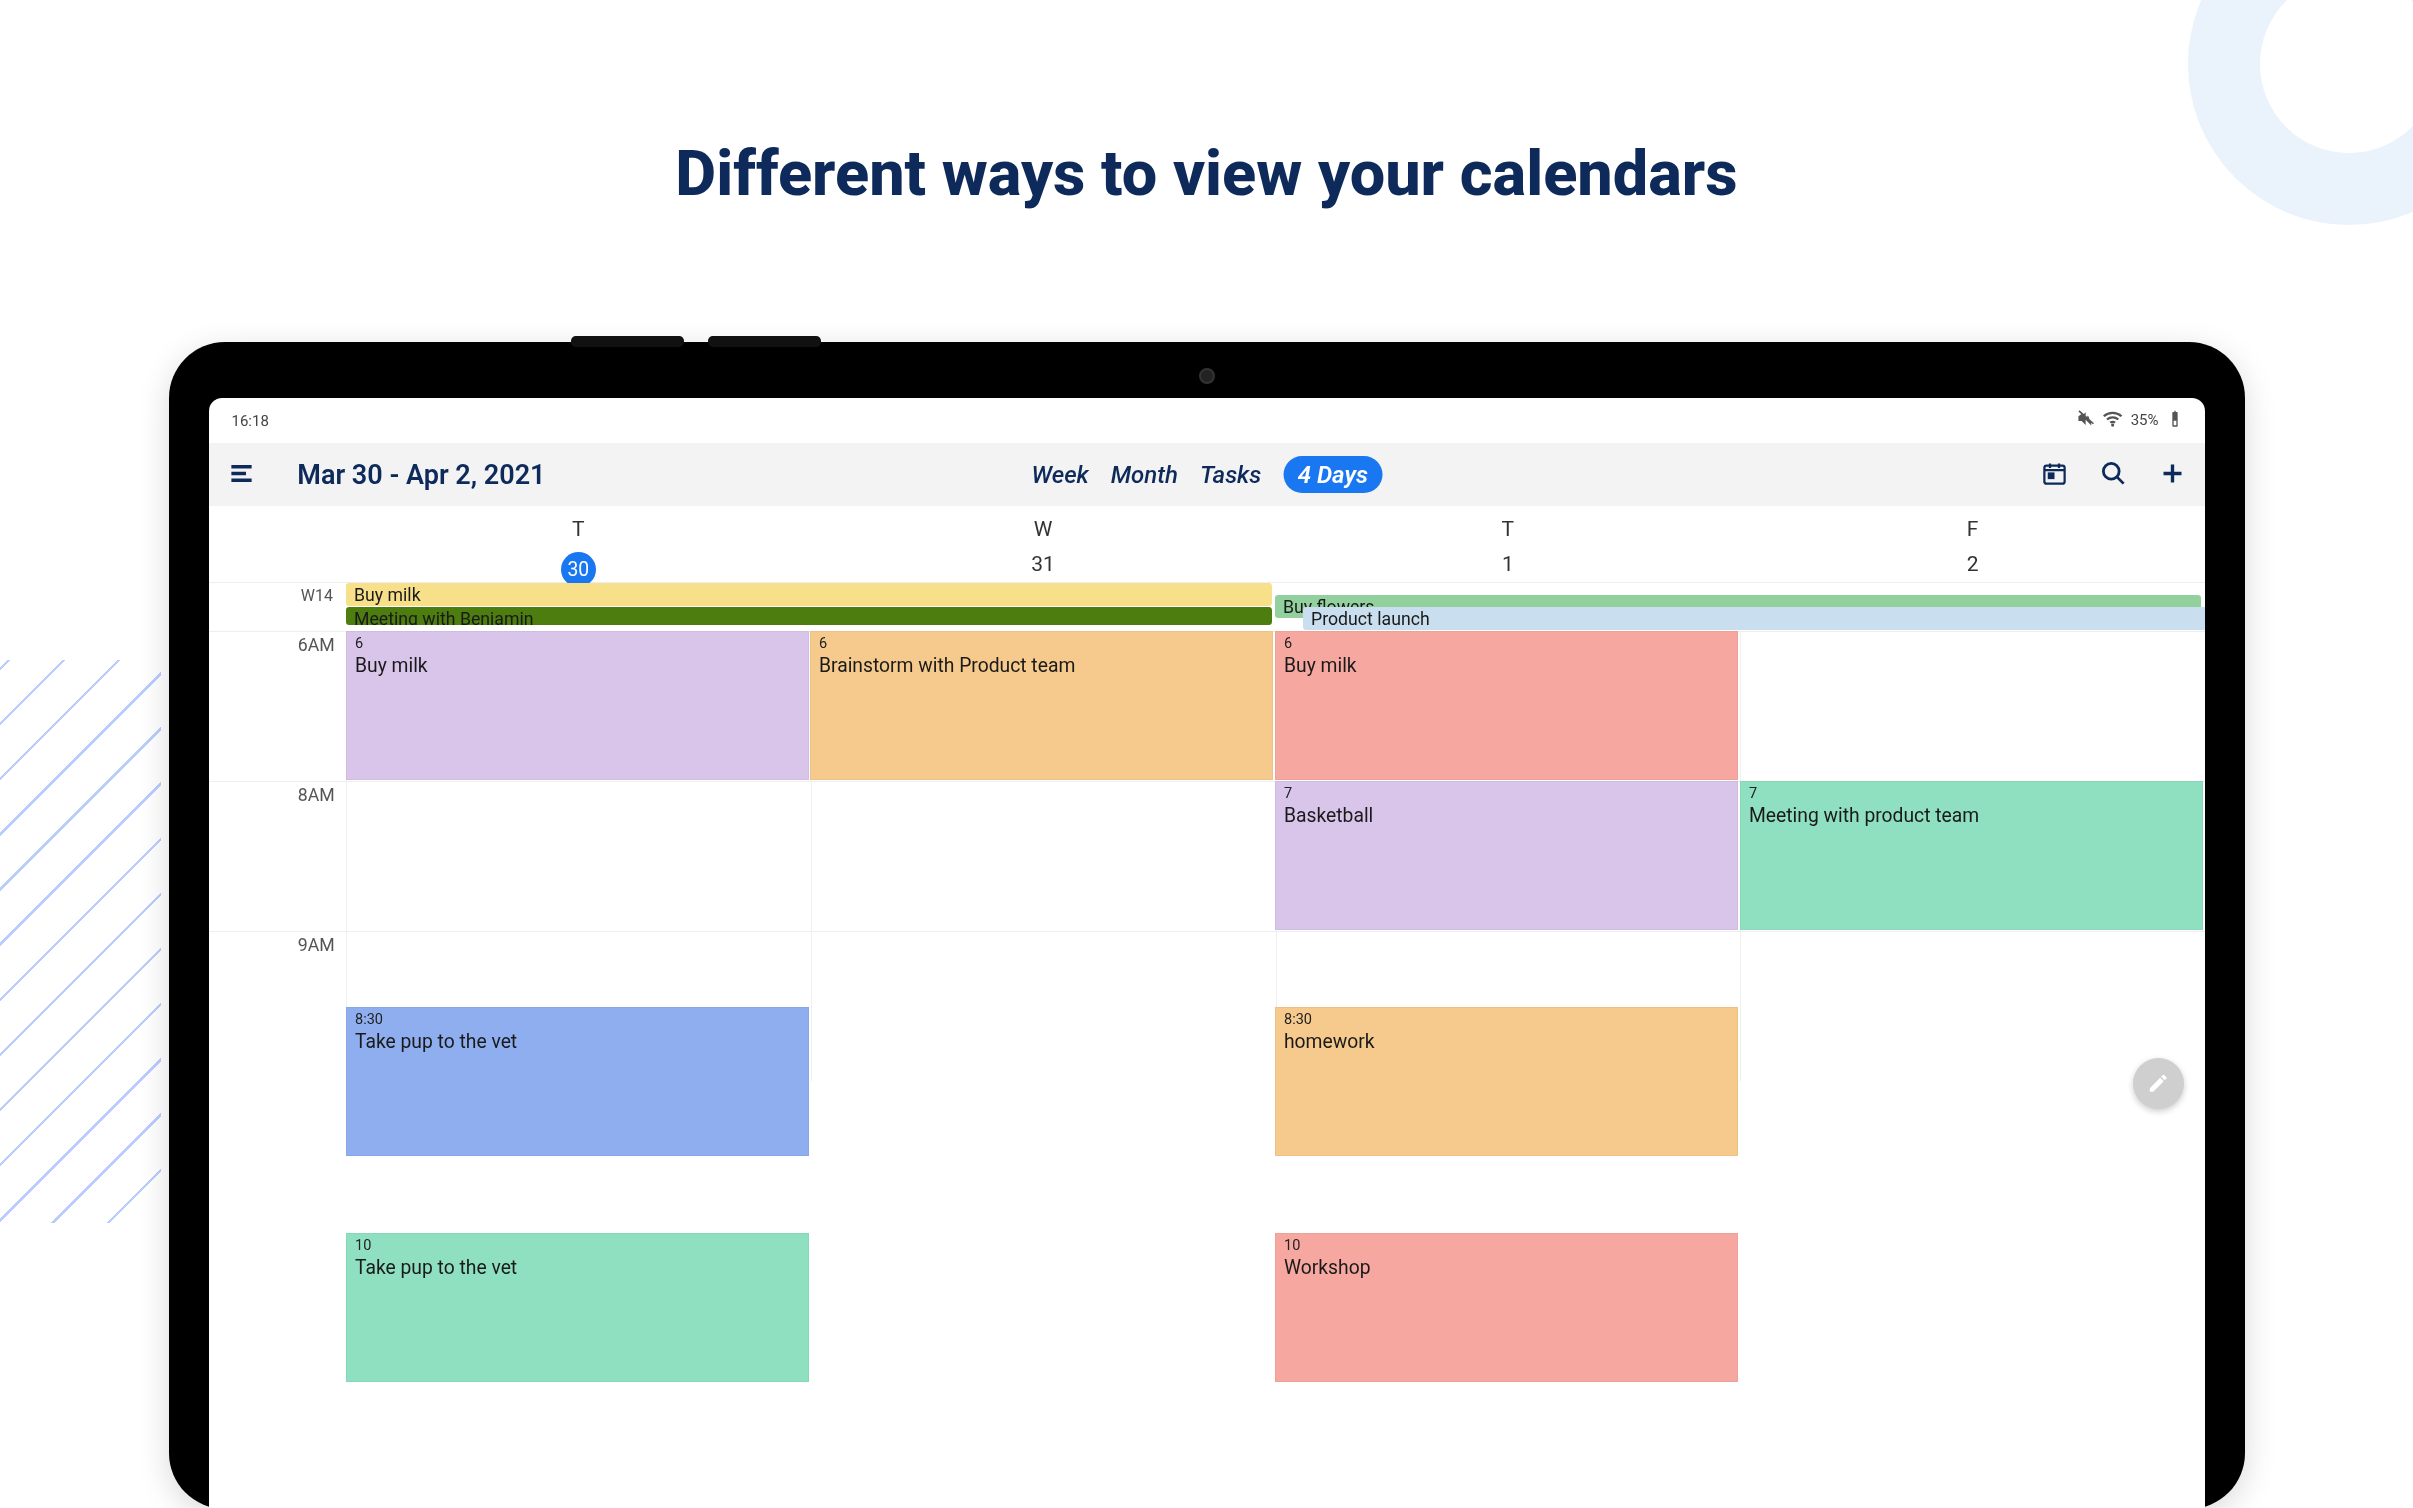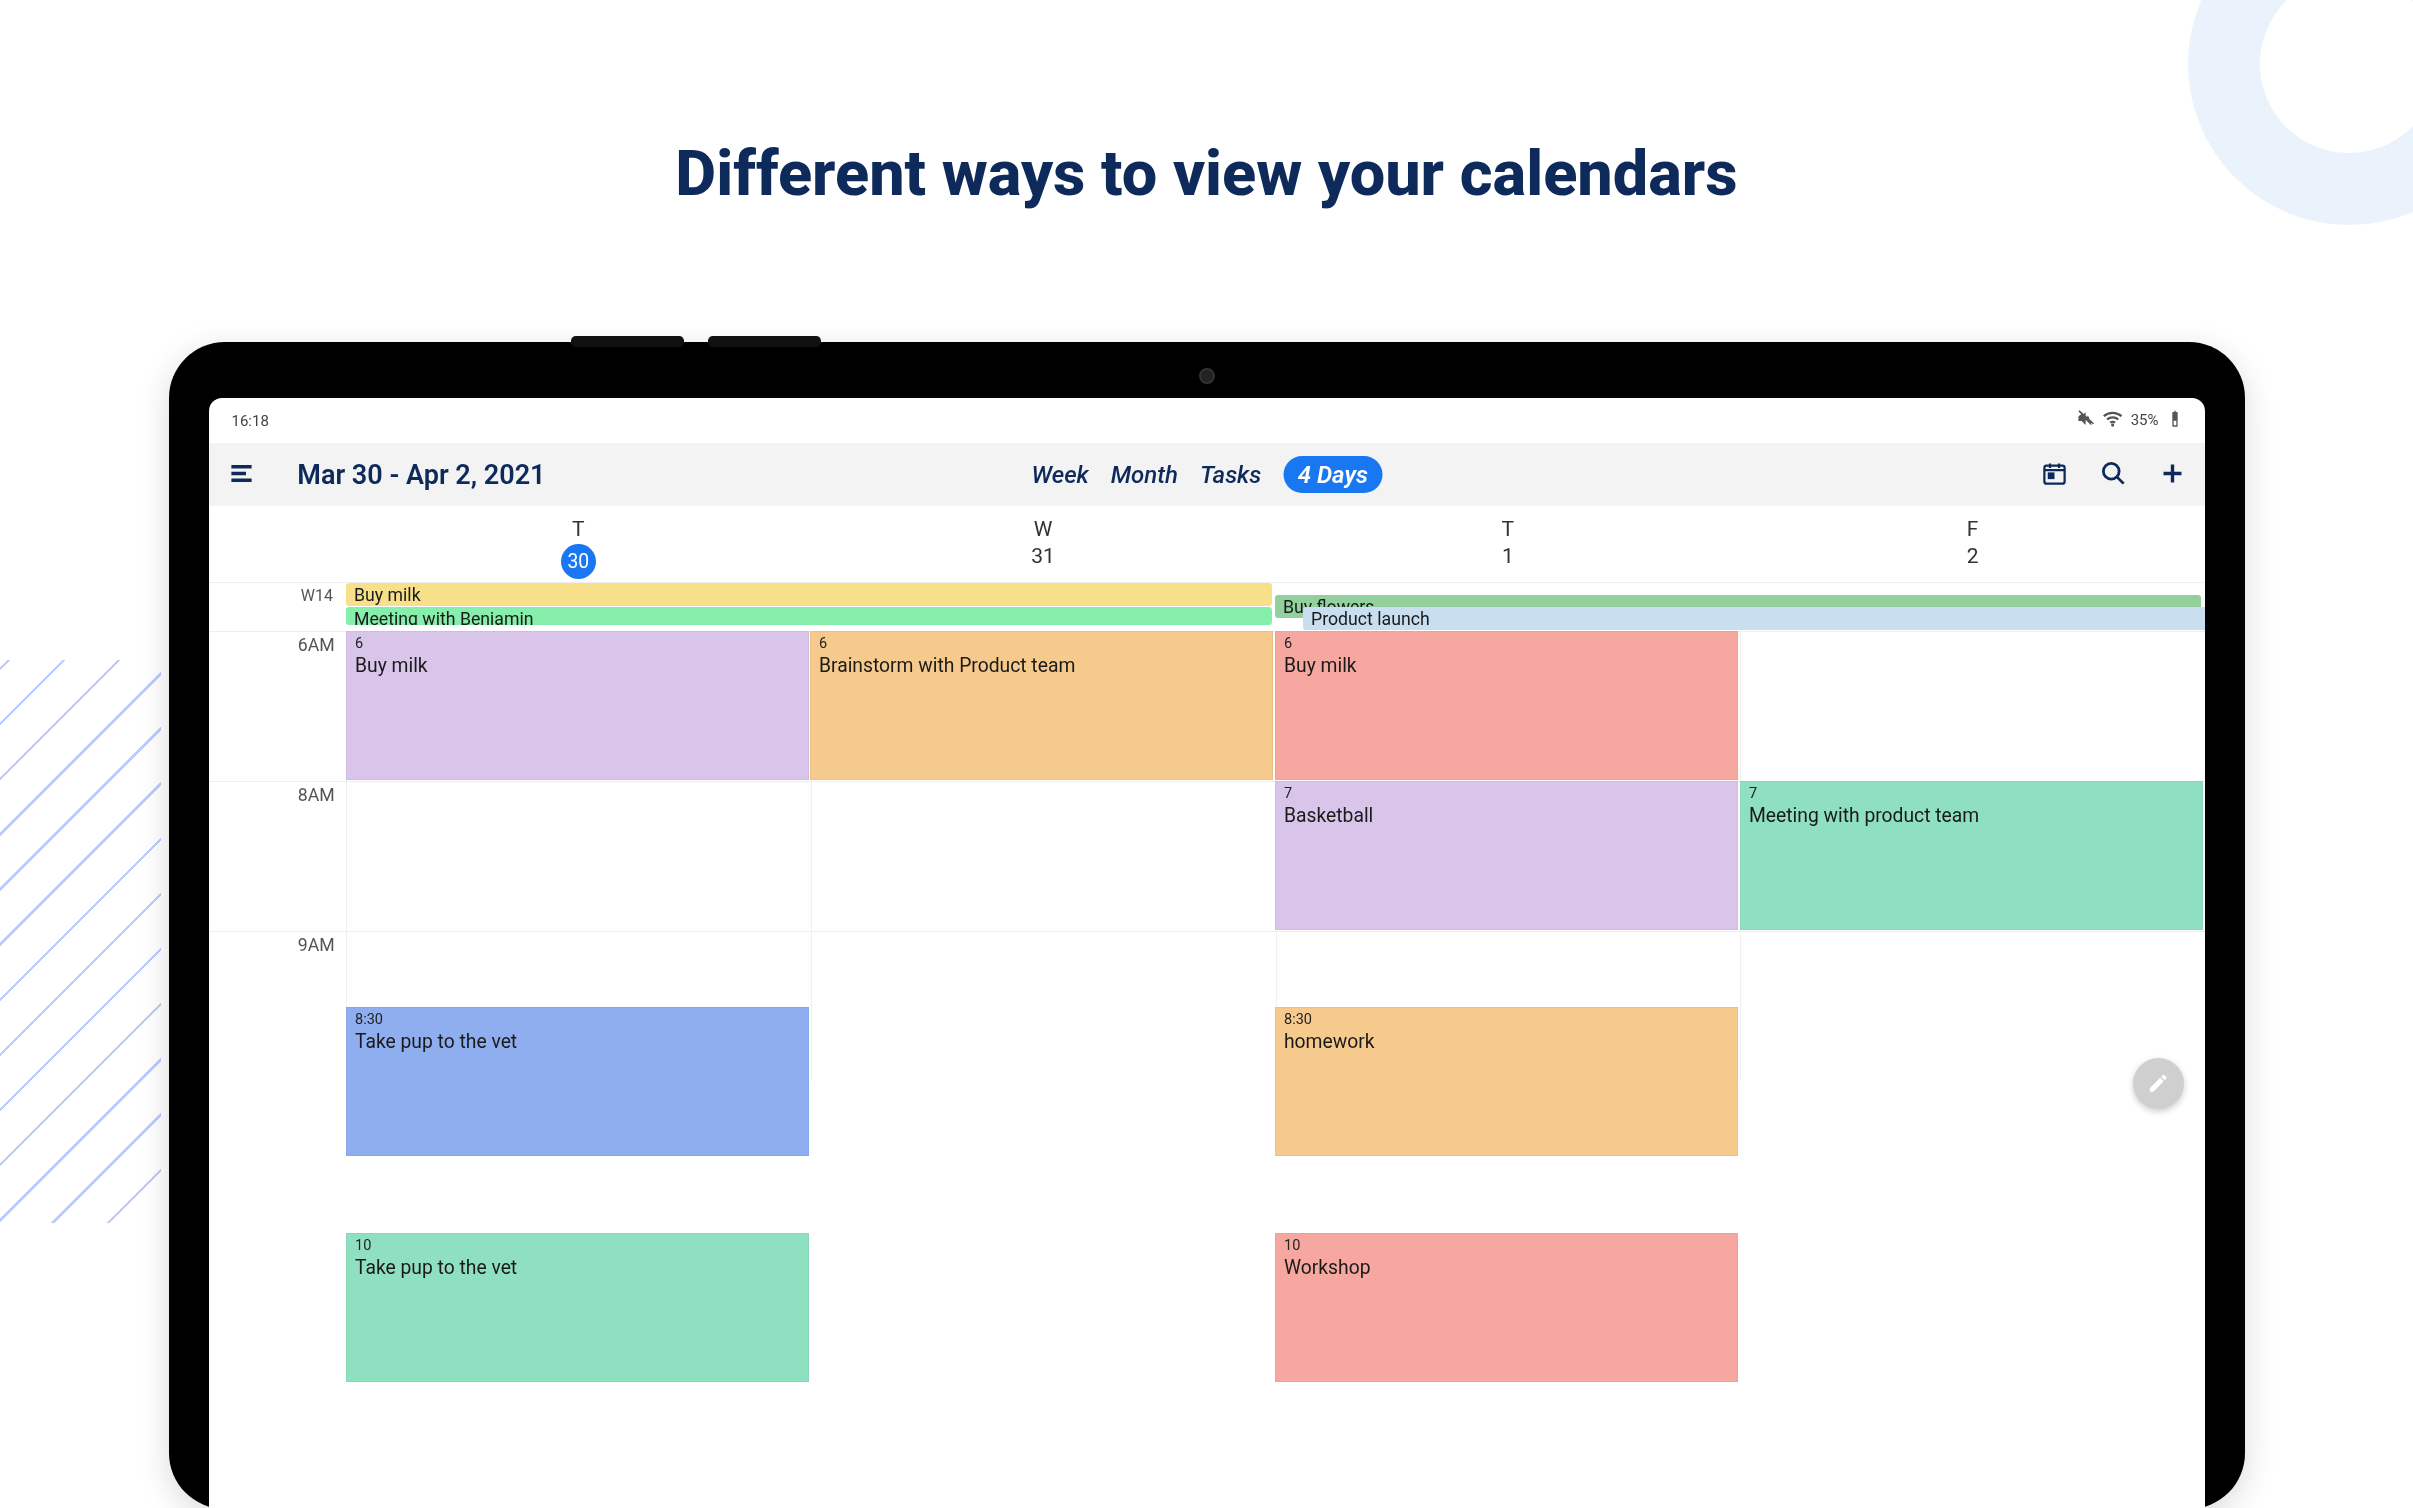--- a/index.html
+++ b/index.html
@@ -138,21 +138,21 @@
     height: 77px;
     border-bottom: 0.8px solid #eee;
   }
   .days-header .gutter {}
   .day-head {
     text-align: center;
     padding-top: 11.3px;
     color: #444;
   }
   .day-letter { font-size: 21px; color: #333; }
-  .day-num { margin-top: 3px; font-size: 21px; color: #333; }
+  .day-num { margin-top: 11px; font-size: 21px; color: #333; }
   .day-num .today {
     display: inline-flex;
     align-items:center; justify-content:center;
     background: #1977f2; color:#fff;
     width: 35px; height: 35px; border-radius: 50%;
     font-size: 19.3px;
   }
   .allday {
     display: grid;
     grid-template-columns: 137px 1fr;
@@ -316,21 +316,21 @@
             <div></div>
           </div>
           <div class="allday-row">
             <div></div>
             <div></div>
             <div></div>
             <div></div>
           </div>
           <div class="ad-event" style="background: rgb(248, 224, 138); grid-column: 1 / span 2; position: absolute; left: 0px; width: 926px; top: 0px; height: 22.5px;">Buy milk</div>
           <div class="ad-event" style="background: rgb(146, 209, 158); grid-column: 3 / span 2; position: absolute; left: 929px; width: 926px; top: 12px; height: 22.5px;">Buy flowers</div>
-          <div class="ad-event" style="background: #86efac; grid-column: 1 / span 2; position: absolute; left: 0px; width: 926px; top: 24px; height: 18px;">Meeting with Benjamin</div>
+          <div class="ad-event" style="background: #4d7c0f; grid-column: 1 / span 2; position: absolute; left: 0px; width: 926px; top: 24px; height: 18px;">Meeting with Benjamin</div>
           <div class="ad-event" style="background: rgb(201, 223, 240); grid-column: 3 / span 2; position: absolute; left: 929px; width: 926px; top: 24px; height: 22.5px; margin-left: 28px;">Product launch</div>
         </div>
     </div>
 
     <div class="timegrid" id="timegrid">
 
       <div class="hour-row">
           <div class="hour-label">6AM</div>
           <div class="cell"></div>
           <div class="cell"></div>

